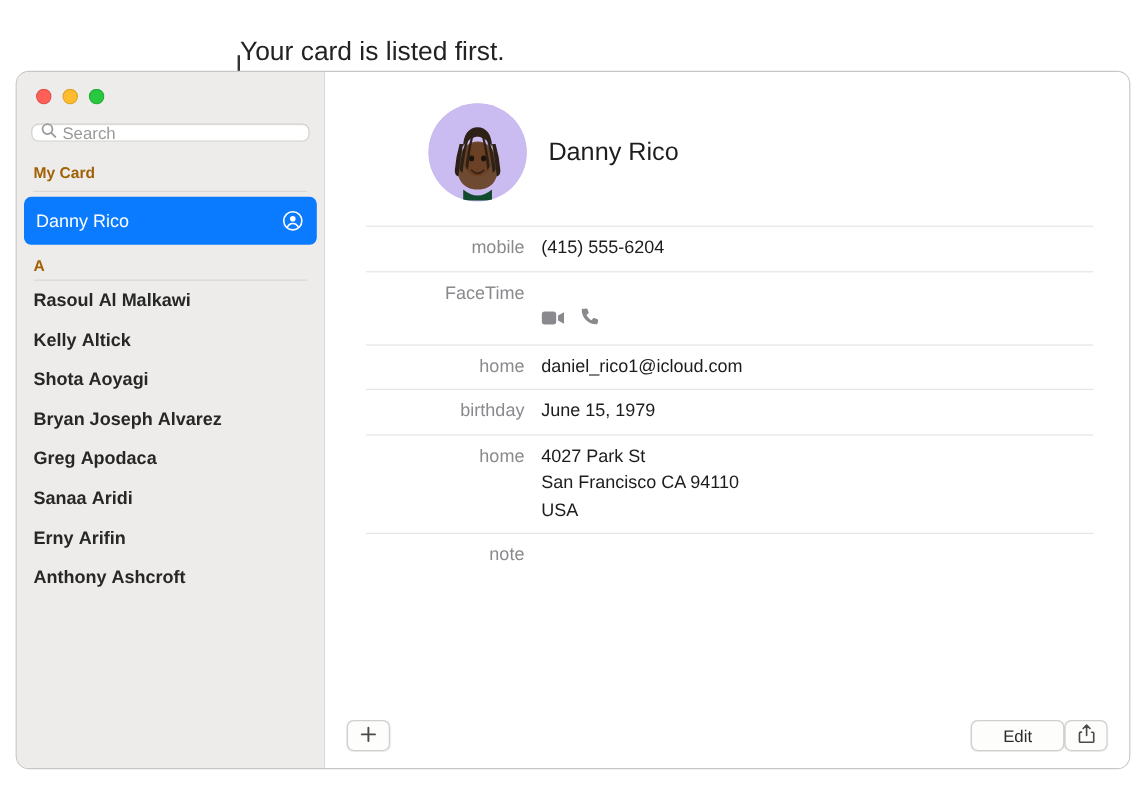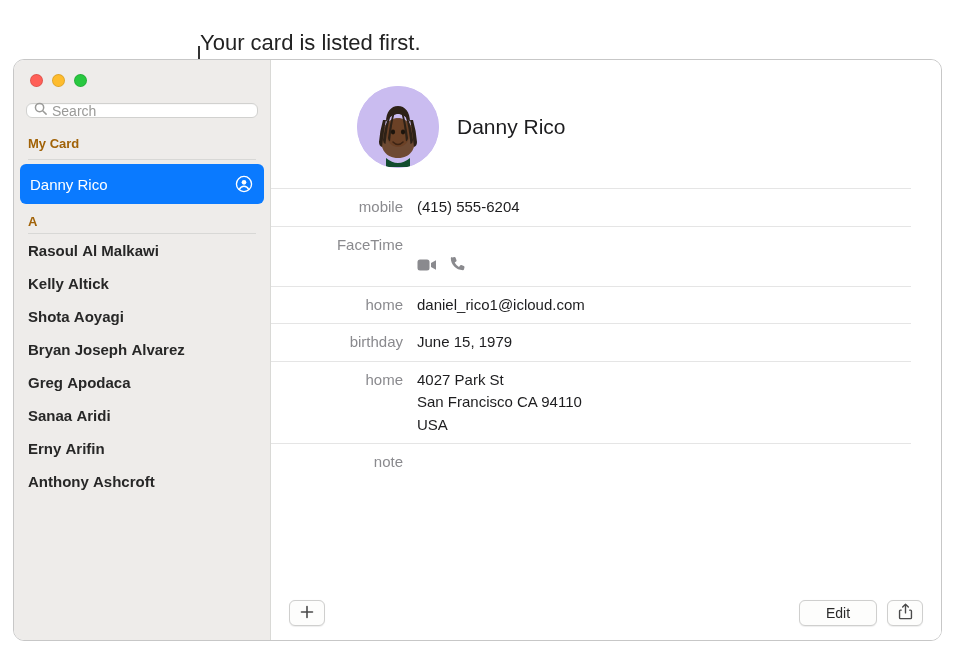--- a/index.html
+++ b/index.html
@@ -151,20 +151,21 @@
       overflow: hidden;
     }
     .avatar svg { display: block; }
     .card-name {
       font-size: 21px;
       color: #1d1d1f;
       font-weight: 400;
     }
     .field-list {
       padding: 0 30px 0 0;
+      margin-left: 34px;
     }
     .field-row {
       display: flex;
       font-size: 15px;
       padding: 7px 0;
       border-top: 1px solid #e5e5e5;
     }
     .field-row:first-child { border-top: 1px solid #e5e5e5; }
     .field-label {
       flex: 0 0 146px;
@@ -197,21 +198,21 @@
       font-size: 14px;
       color: #2a2a2a;
       display: flex;
       align-items: center;
       justify-content: center;
       box-shadow: 0 0.5px 1px rgba(0,0,0,0.07);
     }
     .btn-square { width: 36px; height: 26px; }
     .btn-edit { width: 78px; height: 26px; }
     .btn-share { width: 36px; height: 26px; }
-    .toolbar-right { display: flex; gap: 10px; }
+    .toolbar-right { display: flex; }
   </style>
 </head>
 <body>
 
 <div class="annotation">Your card is listed first.</div>
 <div class="callout-line"></div>
 
 <div class="window">
   <div class="sidebar">
     <div class="traffic-lights">

